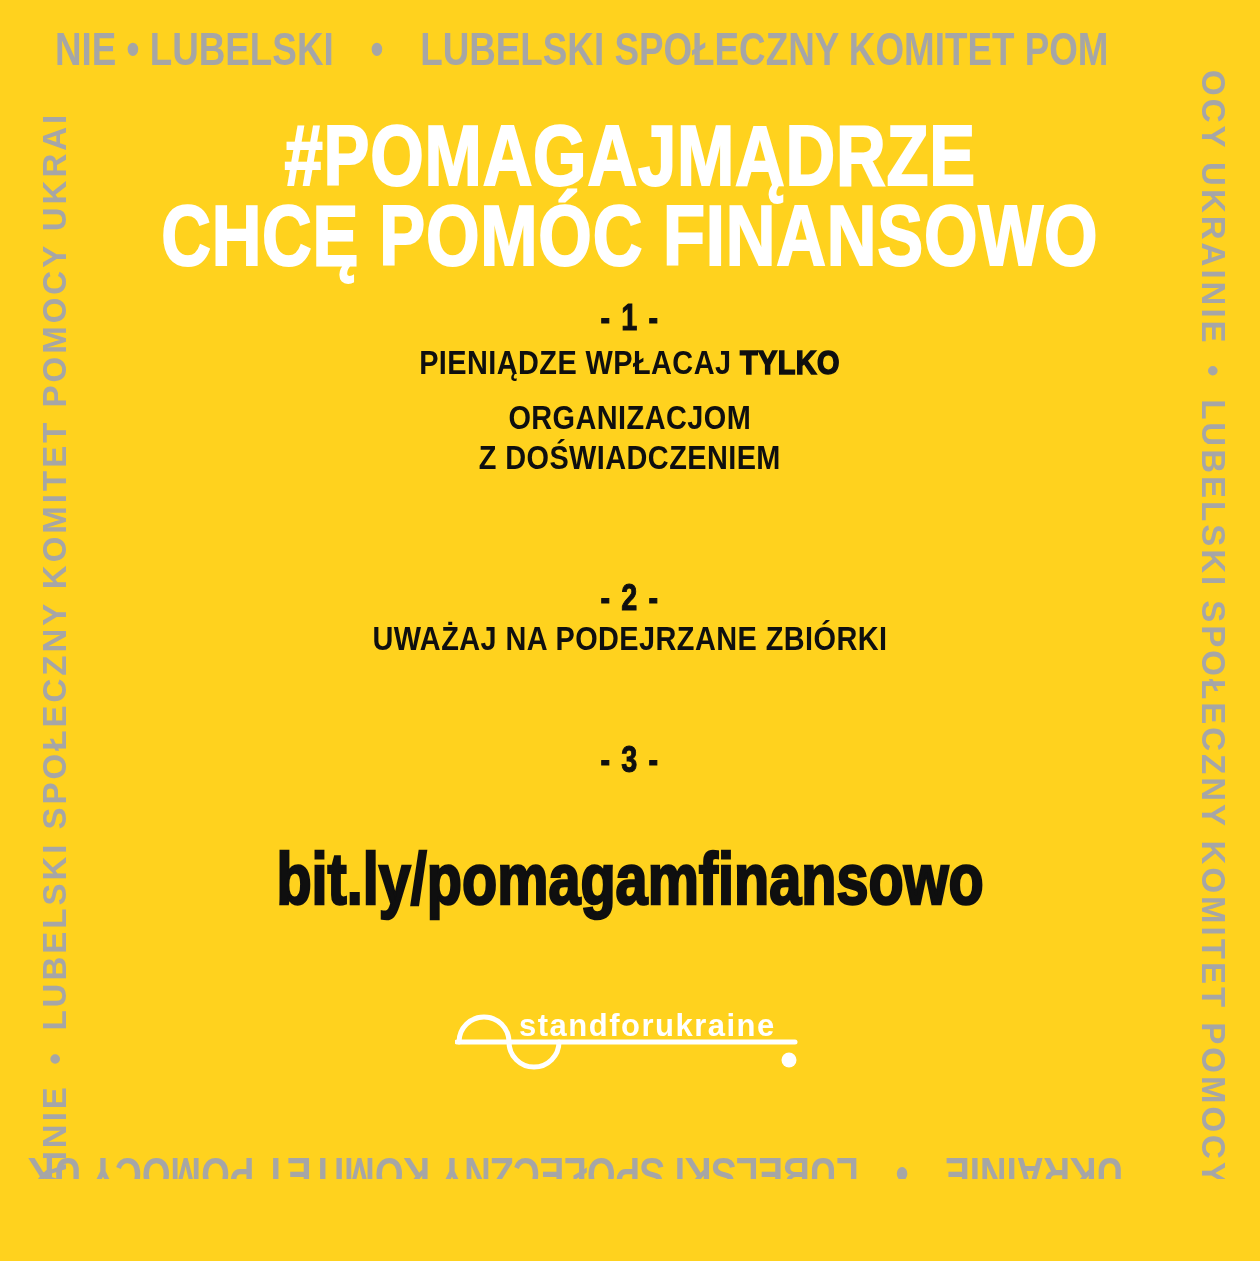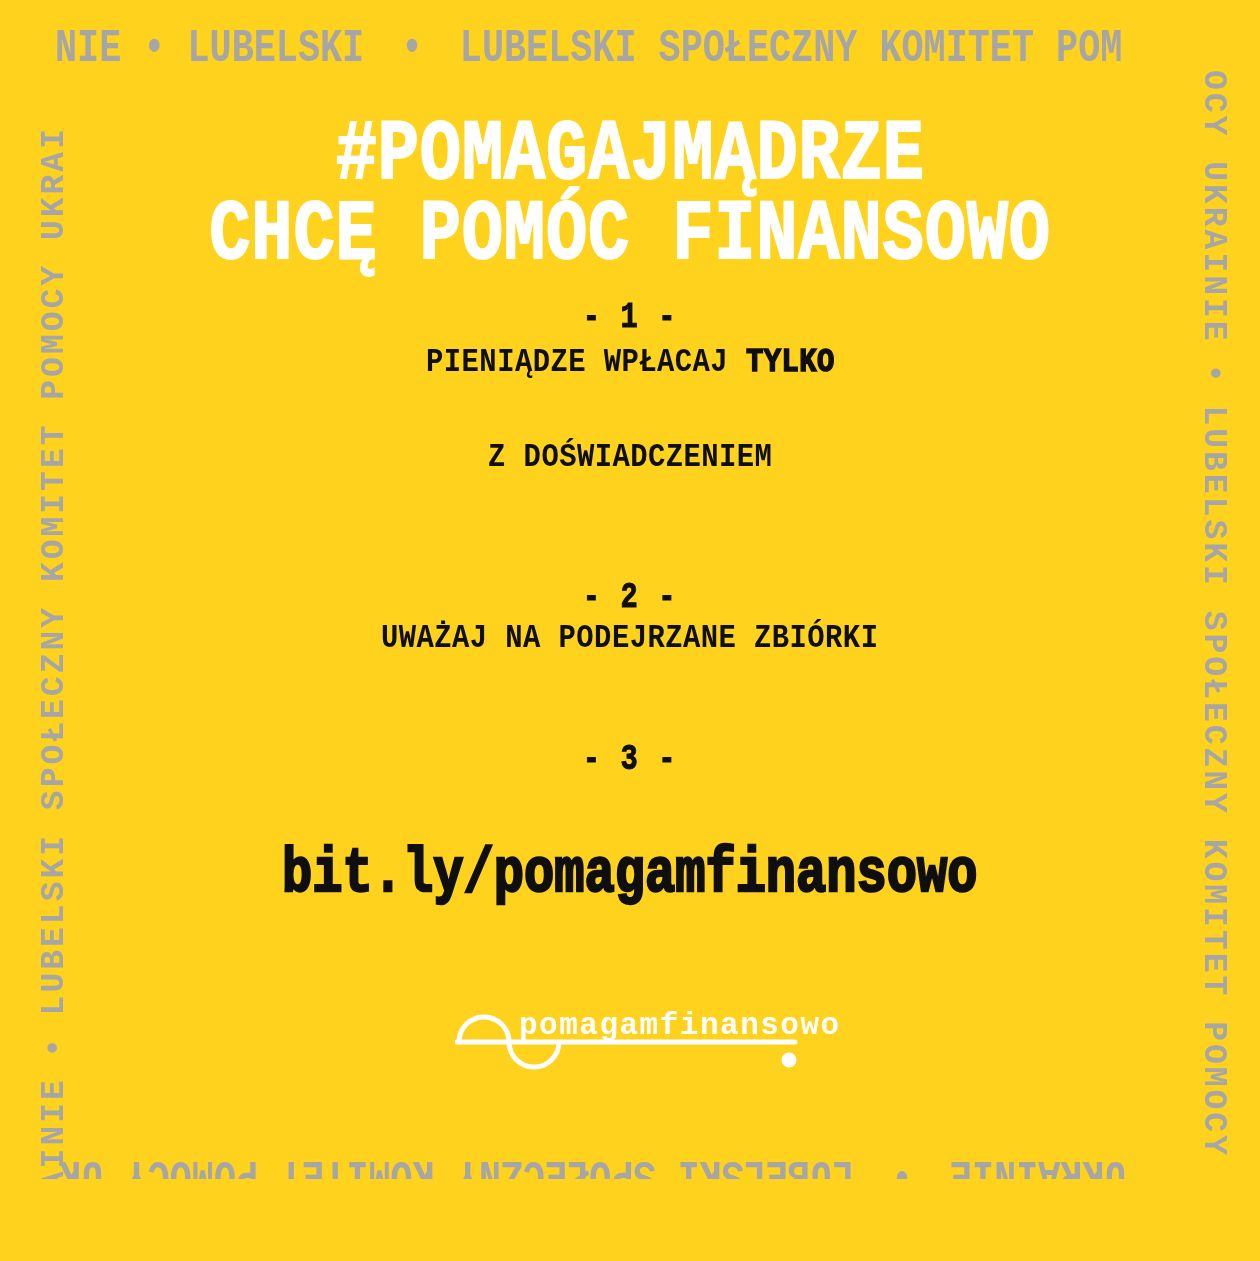--- a/index.html
+++ b/index.html
@@ -5,21 +5,21 @@
   :root{
     --bg:#FFD21E;
     --border-text:#A6A6A6;
     --title:#FFFFFF;
     --body:#0F0F0F;
     --logo:#FFFFFF;
   }
   *{margin:0;padding:0;box-sizing:border-box;}
   html,body{width:1260px;height:1261px;overflow:hidden;}
   body{font-family:"Liberation Sans",sans-serif;background:var(--bg);}
-  .poster{position:relative;width:1260px;height:1179px;background:var(--bg);overflow:hidden;font-family:Liberation Mono, monospace;}
+  .poster{position:relative;width:1260px;height:1179px;background:var(--bg);overflow:hidden;}
 
   
   .band{position:absolute;color:var(--border-text);font-weight:bold;white-space:nowrap;}
   .band-top{left:55px;top:24px;font-size:46px;line-height:1.1;}
   .band-top .cond{transform-origin:left center;}
   .band-bottom{left:0;top:1148px;width:1260px;text-align:center;font-size:46px;line-height:1.1;
                transform:rotate(180deg);}
   .band-left{left:36px;top:1214px;font-size:33px;letter-spacing:3px;
              transform:rotate(-90deg);transform-origin:0 0;}
   .band-right{left:1232px;top:70px;font-size:33px;letter-spacing:3px;
@@ -31,21 +31,21 @@
 
   
   .row{position:absolute;left:0;width:1260px;text-align:center;}
 
   .title-line{font-size:86px;line-height:1;font-weight:bold;color:var(--title);
               -webkit-text-stroke:2px var(--title);letter-spacing:1px;}
   .marker{font-size:36px;font-weight:bold;color:var(--body);
           -webkit-text-stroke:1px var(--body);letter-spacing:2px;}
   .step-line{font-size:34px;line-height:1;font-weight:bold;color:var(--body);letter-spacing:0.5px;}
   .xbold{-webkit-text-stroke:1.6px var(--body);}
-  .link-line{font-size:63px;line-height:1;font-weight:bold;color:var(--body);
+  .link-line{font-size:72px;line-height:1;font-weight:bold;color:var(--body);
              -webkit-text-stroke:2.5px var(--body);letter-spacing:0;}
 
   
   .logo{position:absolute;left:455px;top:1000px;width:352px;height:78px;}
   .logo svg{position:absolute;left:0;top:0;}
   .logo-text{position:absolute;left:64px;top:8px;font-size:31px;font-weight:bold;
              letter-spacing:1.5px;color:var(--logo);white-space:nowrap;}
 </style>
 </head>
 <body>
@@ -74,20 +74,23 @@
 
   <div class="row marker" style="top:297px">
     <span class="cond">- 1 -</span>
   </div>
   <div class="row step-line" style="top:345px">
     <span class="cond85">
       <span>PIENIĄDZE WPŁACAJ</span>
       <span class="xbold">TYLKO</span>
     </span>
   </div>
+  <div class="row step-line" style="top:400px">
+    <span class="cond85">ORGANIZACJOM</span>
+  </div>
   <div class="row step-line" style="top:440px">
     <span class="cond85">Z DOŚWIADCZENIEM</span>
   </div>
 
   <div class="row marker" style="top:577px">
     <span class="cond">- 2 -</span>
   </div>
   <div class="row step-line" style="top:621px">
     <span class="cond85">UWAŻAJ NA PODEJRZANE ZBIÓRKI</span>
   </div>
@@ -100,16 +103,16 @@
     <span class="cond">bit.ly/pomagamfinansowo</span>
   </div>
 
   <div class="logo">
     <svg width="352" height="78" viewBox="0 0 352 78">
       <line x1="2" y1="42" x2="340" y2="42" stroke="#FFFFFF" stroke-width="5" stroke-linecap="round"></line>
       <path d="M 4 42 A 25 25 0 0 1 54 42" fill="none" stroke="#FFFFFF" stroke-width="5" stroke-linecap="round"></path>
       <path d="M 54 42 A 25 25 0 0 0 104 42" fill="none" stroke="#FFFFFF" stroke-width="5" stroke-linecap="round"></path>
       <circle cx="334" cy="60" r="7.5" fill="#FFFFFF"></circle>
     </svg>
-    <span class="logo-text">pomagamfinansowo</span>
+    <span class="logo-text">standforukraine</span>
   </div>
 
 </div>
 
 </body></html>

